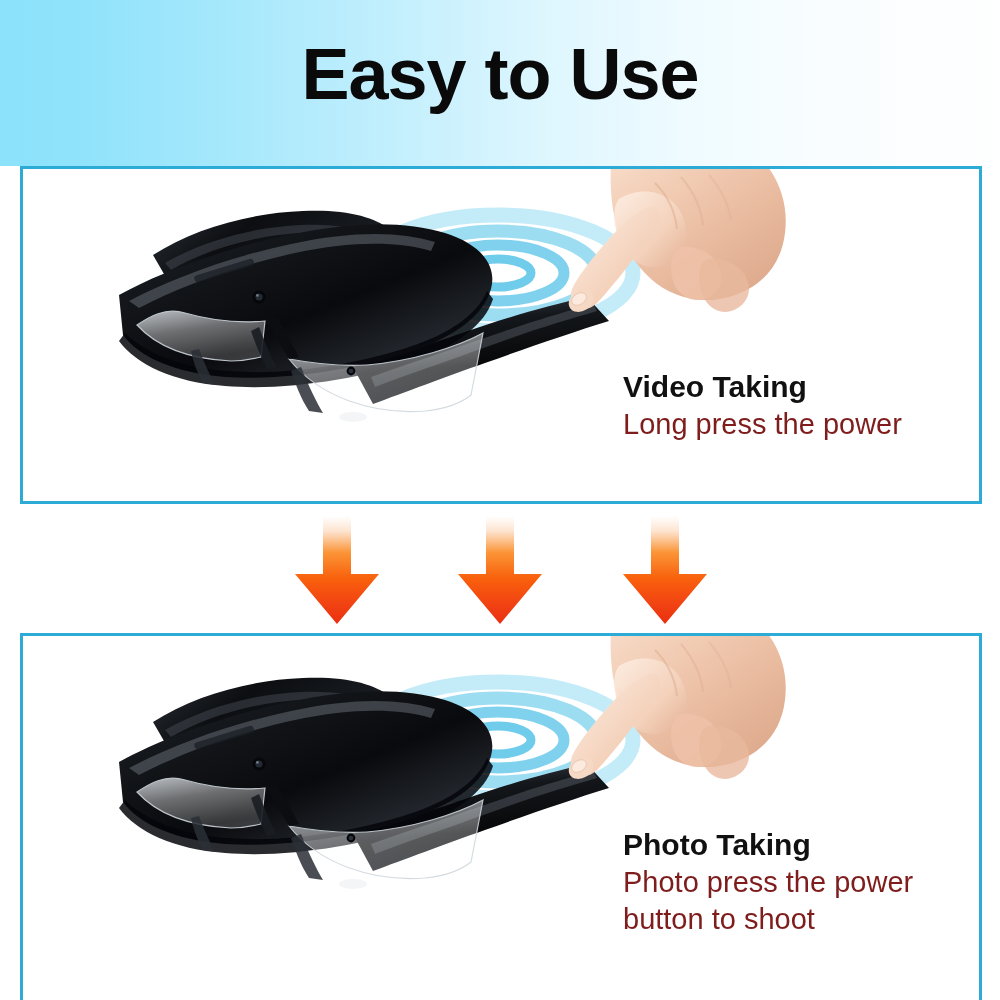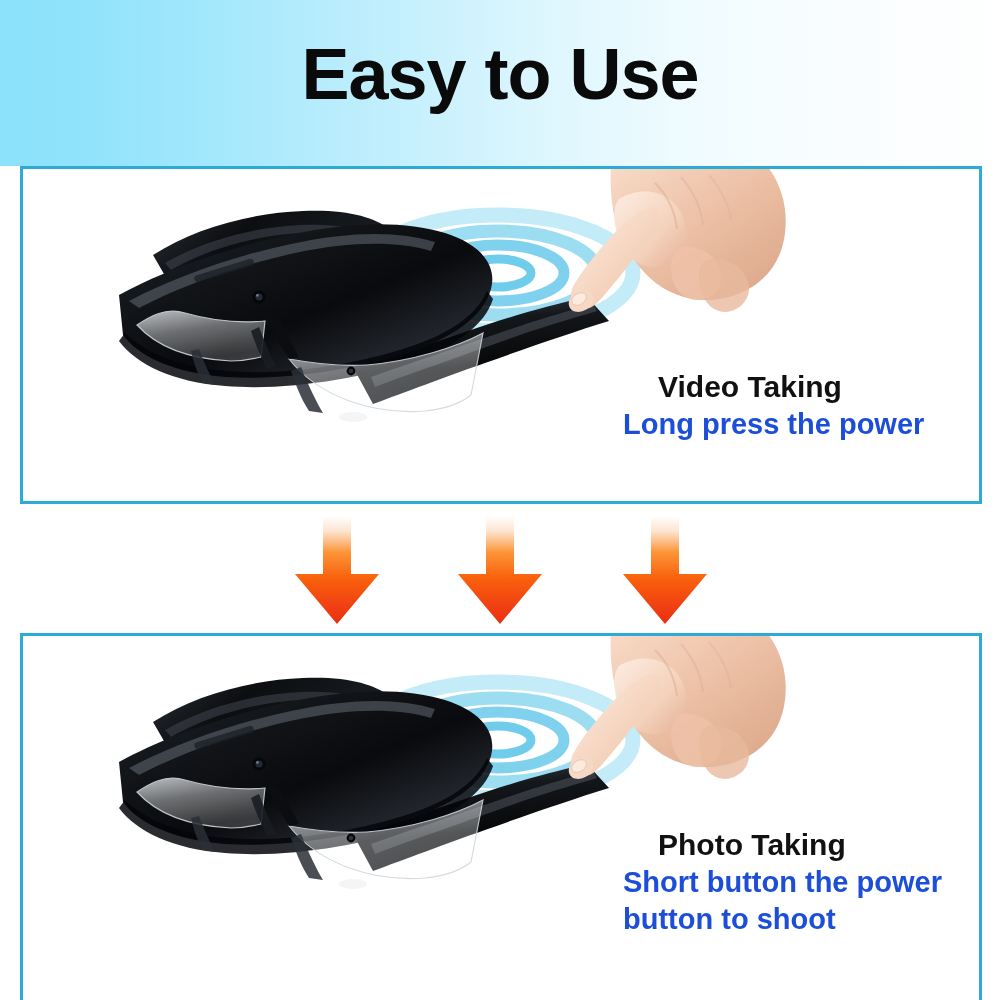--- a/index.html
+++ b/index.html
@@ -86,28 +86,27 @@
   #panel-video .text-block { top: 199px; }
   #panel-photo .text-block { top: 190px; }
 
   .caption-title {
     font-family: "Liberation Sans", sans-serif;
     font-weight: bold;
     font-size: 30px;
     line-height: 38px;
     color: #111111;
     white-space: nowrap;
-    margin-left: 35px;
   }
   .caption-body {
     font-family: "Liberation Sans", sans-serif;
-    font-weight: bold;
+    font-weight: normal;
     font-size: 29px;
     line-height: 37px;
-    color: #1d4ed8;
+    color: #7f1d1d;
   }
   .caption-body .ln { display: block; white-space: nowrap; }
 
   
   .glasses-stage {
     position: absolute;
     left: 30px;
     top: 2px;
     width: 620px;
     height: 330px;
@@ -473,19 +472,19 @@
 
         <path d="M92 20 C104 32 112 48 114 66" fill="none" stroke="#dcab8e" stroke-width="2" opacity="0.5"></path>
         <path d="M118 14 C130 28 138 44 140 62" fill="none" stroke="#dcab8e" stroke-width="2" opacity="0.4"></path>
         <path d="M146 12 C158 26 166 42 168 58" fill="none" stroke="#dcab8e" stroke-width="2" opacity="0.32"></path>
       </svg>
     </div>
 
     <div class="text-block">
       <div class="caption-title">Photo Taking</div>
       <div class="caption-body">
-        <span class="ln">Short button the power</span>
+        <span class="ln">Photo press the power</span>
         <span class="ln">button to shoot</span>
       </div>
     </div>
 
   </div>
 </div>
 
 </body></html>

